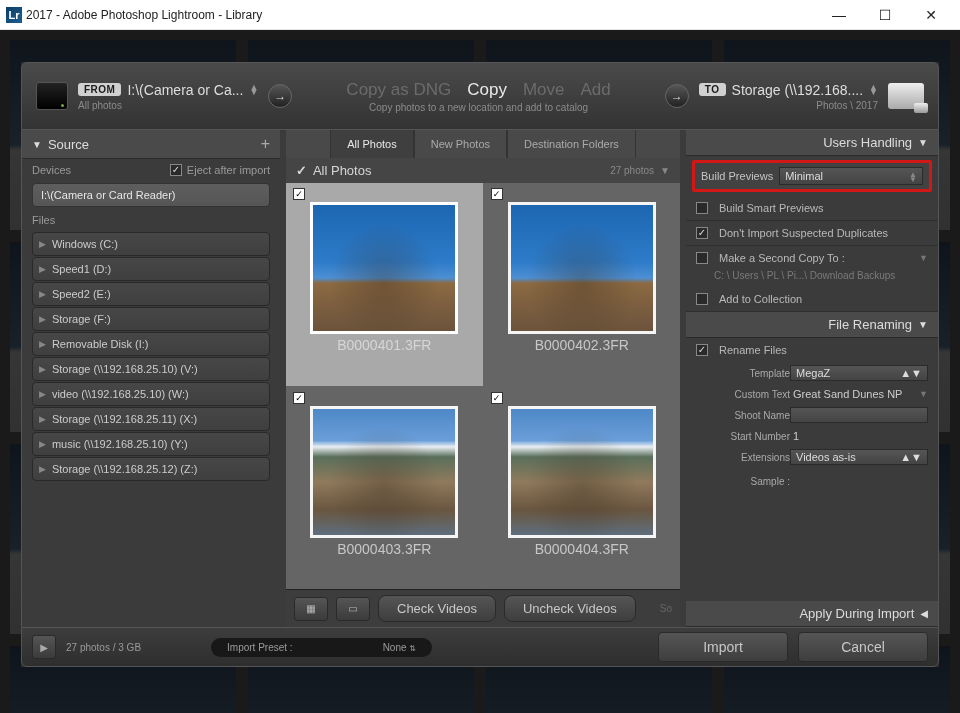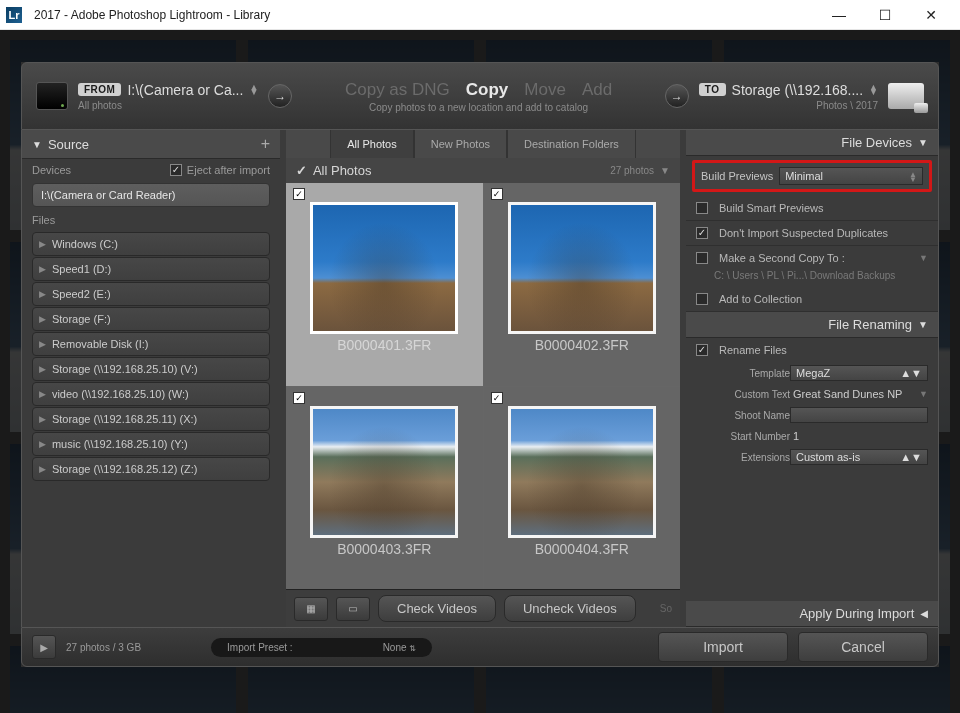--- a/index.html
+++ b/index.html
@@ -1,20 +1,20 @@
 <!DOCTYPE html>
 <html><head>
 <meta charset="utf-8">
 <style>
   * { box-sizing: border-box; margin: 0; padding: 0; font-family: "Segoe UI", Tahoma, sans-serif; }
   body { background: #1a1a1a; width: 960px; height: 713px; overflow: hidden; position: relative; }
 
   
   .title-bar { background: #fff; height: 30px; display: flex; align-items: center; padding: 0 6px; border-bottom: 1px solid #e5e5e5; }
-  .title-bar .tb-icon { width: 16px; height: 16px; background: linear-gradient(135deg,#0a3d62,#1e6091); display:flex; align-items:center; justify-content:center; font-size:11px; color:#fff; font-weight:bold; margin-right:12px; }
+  .title-bar .tb-icon { width: 16px; height: 16px; background: linear-gradient(135deg,#0a3d62,#1e6091); display:flex; align-items:center; justify-content:center; font-size:11px; color:#fff; font-weight:bold; margin-right:4px; }
   .title-bar .tb-title { font-size: 12px; color: #222; flex: 1; }
   .title-bar .tb-btn { width: 46px; height: 30px; display:flex; align-items:center; justify-content:center; font-size:14px; color:#222; }
 
   
   .bg-layer { position:absolute; inset:30px 0 0 0; display:grid; grid-template-columns:repeat(4,1fr); grid-auto-rows:190px; gap:12px; padding:10px; filter:brightness(.22); z-index:0; }
   .bg-thumb { background: linear-gradient(180deg,#435d7a 0%,#6f93b8 55%,#f2f5f7 58%,#d5dee4 100%); }
 
   
   .dialog { position:absolute; top:62px; left:21px; right:21px; bottom:46px; z-index:2; display:flex; flex-direction:column; }
   .dialog, .top-bar, .panel, .bottom-bar { background: #2e2e2e; }
@@ -27,21 +27,21 @@
   .row { display:flex; align-items:center; gap:6px;}
   .src-label { color:#ddd; font-size:14px; }
   .sub { font-size:10px; color:#8b8b8b; }
   .up-down { color:#999; font-size:9px; display:flex; flex-direction:column; line-height:5px; }
 
   .arrow-circle { width:24px; height:24px; border-radius:50%; background:linear-gradient(180deg,#555,#222); border:1px solid #666; display:flex; align-items:center; justify-content:center; color:#ddd; font-size:12px;}
 
   .center-actions { flex:1; text-align:center; }
   .center-actions .row { justify-content:center; gap:16px; }
   .action { font-size:17px; color:#6b6b6b; font-weight:400; }
-  .action.active { color:#e8e8e8; font-weight:700; }
+  .action.active { color:#e8e8e8; font-weight:400; }
   .center-sub { font-size:10px; color:#8b8b8b; margin-top:2px; }
 
   .dest-icon { width:36px; height:26px; background:linear-gradient(180deg,#eee,#aaa); border-radius:3px; position:relative; }
   .dest-icon::after{content:""; position:absolute; right:-4px; bottom:-4px; width:14px; height:10px; background:linear-gradient(180deg,#eee,#999); border-radius:2px;}
 
   .top-right-col { display:flex; flex-direction:column; align-items:flex-end; gap:2px; }
 
   
   .body { flex:1; display:flex; gap:6px; border-left:1px solid #555; border-right:1px solid #555; background:#3b3b3b; min-height:0; }
 
@@ -282,21 +282,21 @@
         <div class="tool-chip">▦</div>
         <div class="tool-chip">▭</div>
         <div class="btn">Check Videos</div>
         <div class="btn">Uncheck Videos</div>
         <span class="so">So</span>
       </div>
     </div>
 
     <div class="right">
       <div class="rhead">
-        <span>File Devices</span>
+        <span>Users Handling</span>
           <span class="tri2">▼</span>
       </div>
       <div class="highlight-box">
         <span class="rlabel">Build Previews</span>
         <div class="combo">
           <span>Minimal</span>
           <span class="arr">
               <span>▲</span>
               <span>▼</span>
             </span>
@@ -346,24 +346,27 @@
           <span class="lbl">Shoot Name</span>
         <div class="val-box" style="min-height:16px;"></div>
       </div>
       <div class="form-row">
           <span class="lbl">Start Number</span>
         <span class="val-text">1</span>
       </div>
       <div class="form-row">
           <span class="lbl">Extensions</span>
         <div class="val-box">
-            <span>Custom as-is</span>
+            <span>Videos as-is</span>
             <span class="arr"><span>▲</span><span>▼</span></span>
           </div>
       </div>
+      <div class="form-row" style="padding-top:8px;">
+          <span class="lbl">Sample :</span>
+        </div>
 
       <div class="spacer"></div>
       <div class="rhead collapsed">
         <span>Apply During Import</span>
           <span class="tri2">◀</span>
       </div>
     </div>
   </div>
 
   <div class="bottom-bar">

